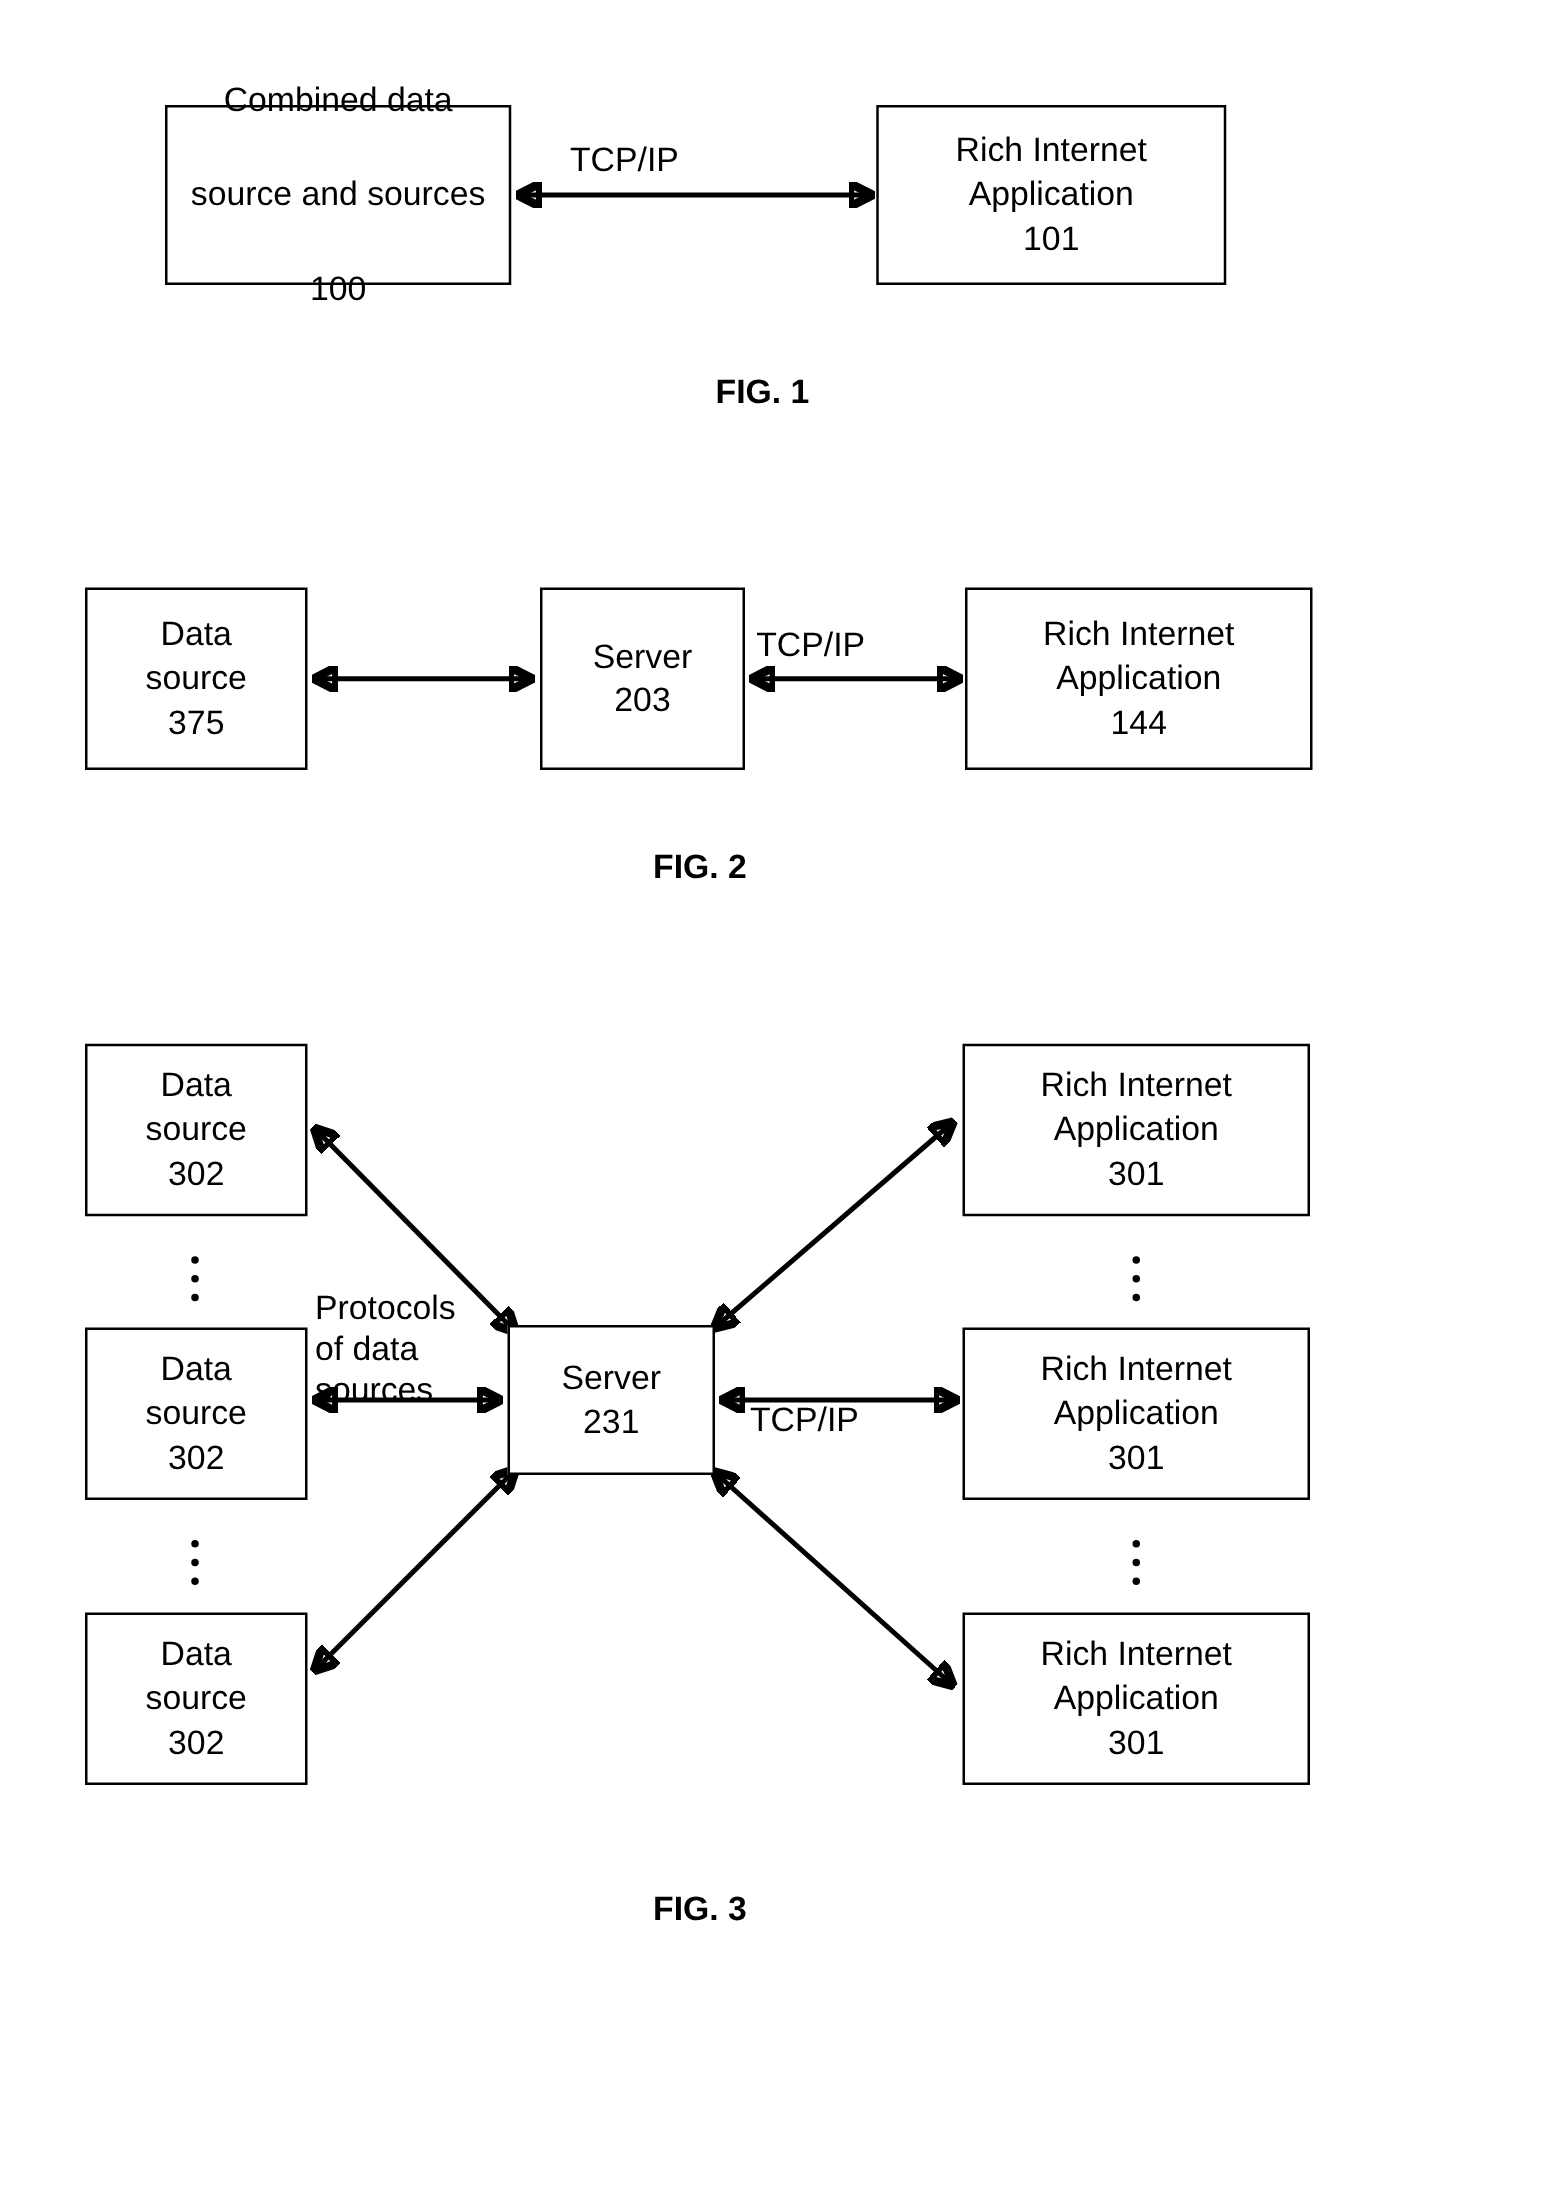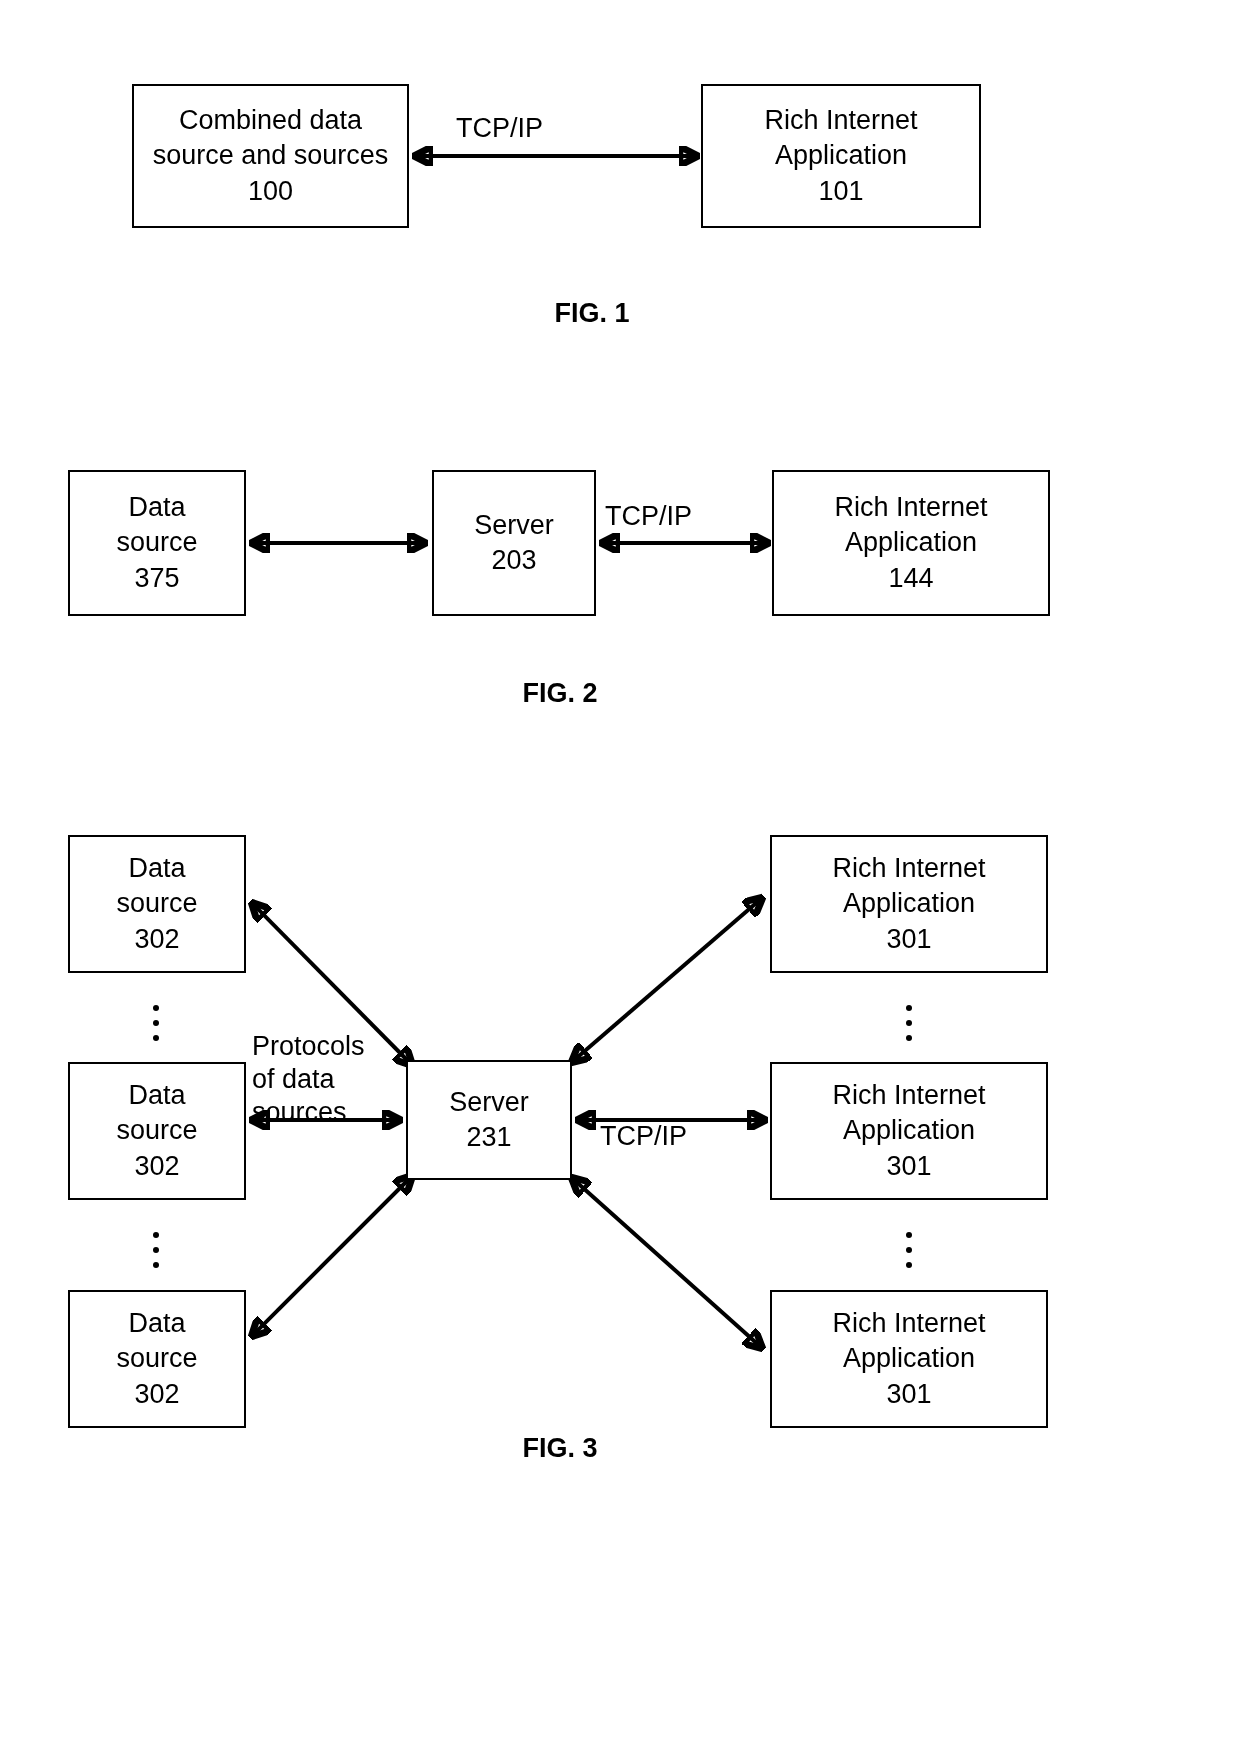--- a/index.html
+++ b/index.html
@@ -129,37 +129,37 @@
       <line x1="572" y1="1062" x2="762" y2="898" marker-start="url(#ah)" marker-end="url(#ah)"></line>
     </g>
     <g>
       <line x1="578" y1="1120" x2="765" y2="1120" marker-start="url(#ah)" marker-end="url(#ah)"></line>
     </g>
     <g>
       <line x1="572" y1="1178" x2="762" y2="1348" marker-start="url(#ah)" marker-end="url(#ah)"></line>
     </g>
   </svg>
 
-  <div class="node" style="left:132px; top:84px; width:277px; height:144px;">
+  <div class="node" style="left:132px; top:84px; width:277px; height:144px;gap:40px;">
     <span class="ln">Combined data</span>
     <span class="ln">source and sources</span>
     <span class="ln">100</span>
   </div>
 
   <div class="edge-label" style="left:456px; top:112px; width:200px;">
     <span class="ln">TCP/IP</span>
   </div>
 
   <div class="node" style="left:701px; top:84px; width:280px; height:144px;">
     <span class="ln">Rich Internet</span>
     <span class="ln">Application</span>
     <span class="ln">101</span>
   </div>
 
-  <div class="caption" style="left:492px; top:298px; width:200px;">FIG. 1</div>
+  <div class="caption" style="left:510px; top:298px; width:200px;">FIG. 1</div>
 
   <div class="node" style="left:68px; top:470px; width:178px; height:146px;">
     <span class="ln">Data</span>
     <span class="ln">source</span>
     <span class="ln">375</span>
   </div>
 
 
   <div class="node" style="left:432px; top:470px; width:164px; height:146px;">
     <span class="ln">Server</span>
@@ -246,15 +246,15 @@
     <i></i>
     <i></i>
   </div>
 
   <div class="node" style="left:770px; top:1290px; width:278px; height:138px;">
     <span class="ln">Rich Internet</span>
     <span class="ln">Application</span>
     <span class="ln">301</span>
   </div>
 
-  <div class="caption" style="left:460px; top:1433px; width:200px;">FIG. 3</div>
+  <div class="caption" style="left:460px; top:1512px; width:200px;">FIG. 3</div>
 
 </div>
 
 </body></html>

